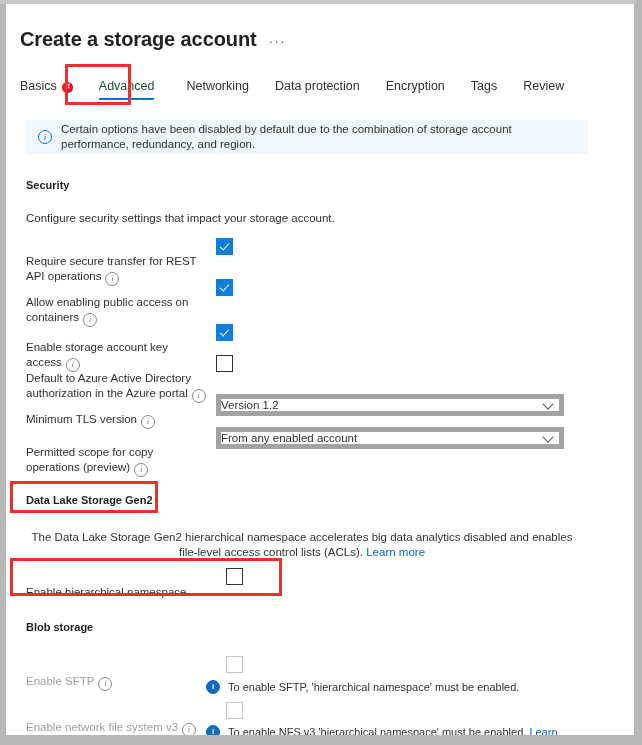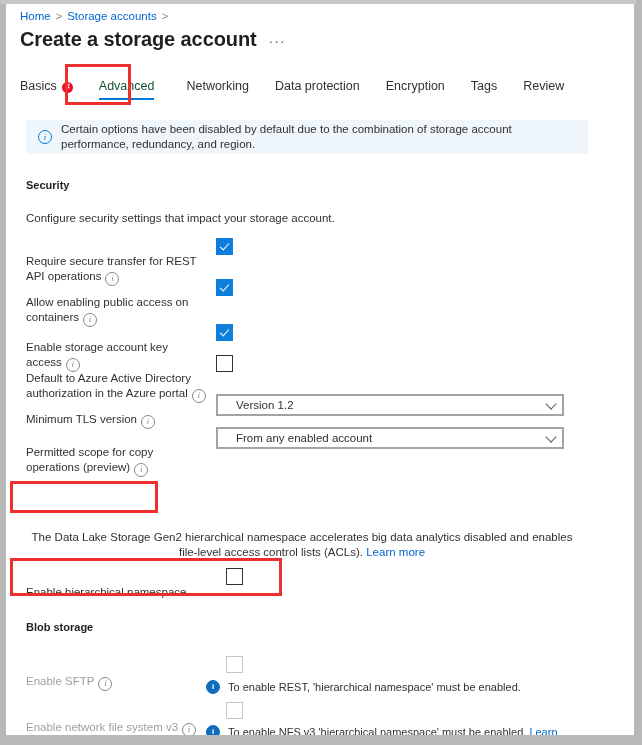--- a/index.html
+++ b/index.html
@@ -266,27 +266,27 @@
     border-color: #c8c6c4;
     cursor: default;
   }
 
   .dropdown {
     position: absolute;
     left: 190px;
     width: 348px;
     height: 22px;
     box-sizing: border-box;
-    border: 2px solid #a3a3a3;
+    border: 5px solid #a3a3a3;
     background: #ffffff;
     font-size: 11.5px;
     color: #323130;
     display: flex;
     align-items: center;
-    padding: 0 18px;
+    padding: 0 0;
     cursor: pointer;
   }
   .dropdown .chev {
     position: absolute;
     right: 7px;
     top: 50%;
     width: 7px;
     height: 7px;
     margin-top: -5px;
     border-right: 1.2px solid #605e5c;
@@ -309,23 +309,20 @@
     margin-left: 8px;
     line-height: 14px;
   }
 </style>
 </head>
 <body>
 
 <div class="window-frame">
   <div class="page-surface">
 
-    <div class="breadcrumb">
-      <a>Home</a><span class="sep">&gt;</span><a>Storage accounts</a><span class="sep">&gt;</span>
-    </div>
 
     <div class="page-title-row">
       <div class="page-title">Create a storage account</div>
       <div class="title-ellipsis">···</div>
     </div>
 
     <div class="tabs">
       <div class="tab">
         <span>Basics</span>
         <span class="tab-error-badge">✕</span>
@@ -399,39 +396,40 @@
     <div class="field-row" style="top:425px">
       <div class="field-label">
         <span>Permitted scope for copy operations (preview)</span><span class="i-circle gray">i</span>
       </div>
       <div class="dropdown" style="top:-2px">
         <span>From any enabled account</span>
         <span class="chev"></span>
       </div>
     </div>
 
+    <div class="section-heading" style="top:490px">Data Lake Storage Gen2</div>
     <div class="section-desc" style="top:526px; width:552px"><span>The Data Lake Storage Gen2 hierarchical namespace accelerates big data analytics disabled and enables file-level access control lists (ACLs). </span><a class="link">Learn more</a></div>
 
     <div class="field-row" style="top:565px">
       <div class="field-label" style="width:185px">Enable hierarchical namespace</div>
       <div class="checkbox" style="top:-1px; left:200px"></div>
     </div>
 
     <div class="section-heading" style="top:617px">Blob storage</div>
 
     <div class="field-row" style="top:654px">
       <div class="field-label disabled">
         <span>Enable SFTP</span><span class="i-circle gray">i</span>
       </div>
       <div class="checkbox disabled" style="top:-2px; left:200px"></div>
     </div>
 
     <div class="hint-row" style="top:676px; left:200px">
       <span class="i-circle solid">i</span>
-      <span class="hint-text">To enable REST, 'hierarchical namespace' must be enabled.</span>
+      <span class="hint-text">To enable SFTP, 'hierarchical namespace' must be enabled.</span>
     </div>
 
     <div class="field-row" style="top:700px">
       <div class="field-label disabled">
         <span>Enable network file system v3</span><span class="i-circle gray">i</span>
       </div>
       <div class="checkbox disabled" style="top:-2px; left:200px"></div>
     </div>
 
     <div class="hint-row" style="top:721px; left:200px; width:372px">

